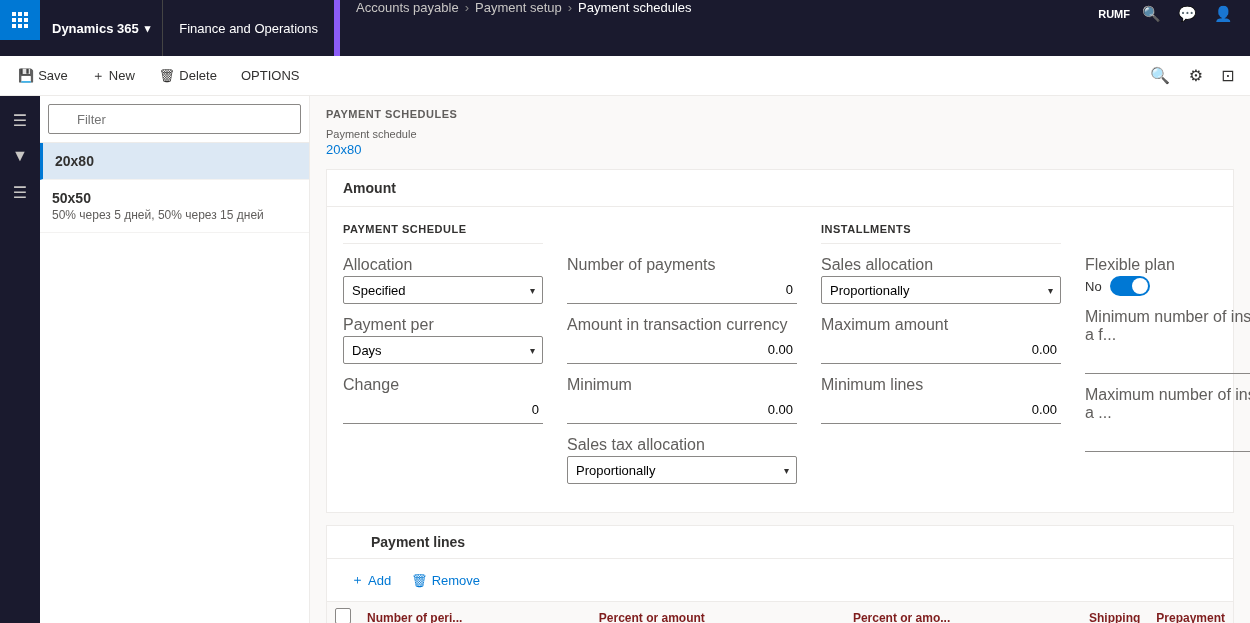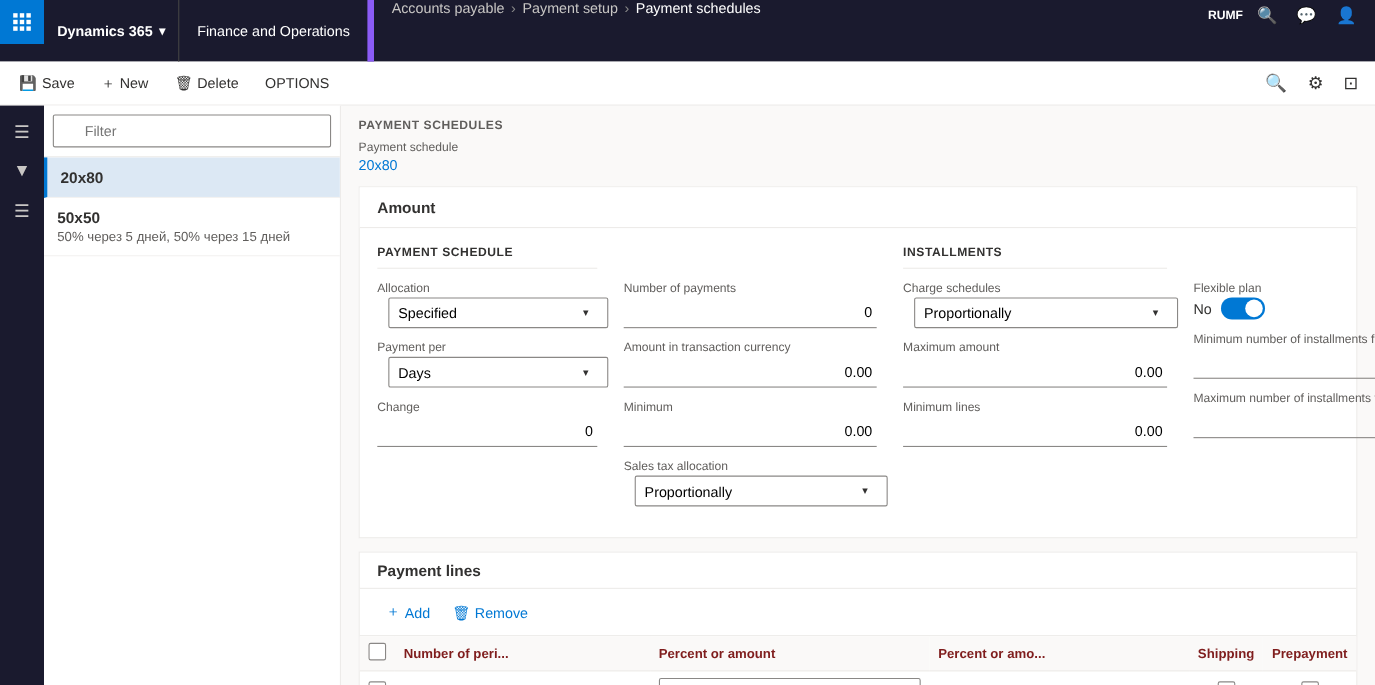--- a/index.html
+++ b/index.html
@@ -202,37 +202,36 @@
     .col-header {
       font-size: 11px;
       font-weight: 700;
       color: #323130;
       text-transform: uppercase;
       letter-spacing: 0.5px;
       margin-bottom: 12px;
       grid-column: span 1;
     }
     .form-field { margin-bottom: 12px; }
-    .form-label { font-size: 11px; color: #605e5c; margin-bottom: 2px; display: block; }
+    .form-label { font-size: 16px; color: #605e5c; margin-bottom: 2px; display: block; }
     .form-select-wrap {
       position: relative;
       width: 100%;
     }
     .form-select {
       height: 28px;
       border: 1px solid #8a8886;
       border-radius: 2px;
       padding: 0 28px 0 8px;
       font-size: 13px;
       width: 100%;
       background: white;
       outline: none;
       appearance: none;
       cursor: pointer;
-      margin-left: 10px;
     }
     .select-arrow {
       position: absolute;
       right: 8px;
       top: 50%;
       transform: translateY(-50%);
       pointer-events: none;
       color: #323130;
       font-size: 10px;
     }
@@ -510,21 +509,21 @@
                     <option>Equally</option>
                   </select>
                   <span class="select-arrow">▾</span>
                 </div>
               </div>
             </div>
 
             <div class="col-section">
               <div class="col-header">INSTALLMENTS</div>
               <div class="form-field">
-                <label class="form-label">Charge schedules</label>
+                <label class="form-label">Sales allocation</label>
                 <div class="form-select-wrap">
                   <select class="form-select">
                     <option>Proportionally</option>
                     <option>Specified</option>
                     <option>Equally</option>
                   </select>
                   <span class="select-arrow">▾</span>
                 </div>
               </div>
               <div class="form-field">
@@ -557,21 +556,21 @@
                 <input class="num-field" type="text" value="0" style="">
               </div>
             </div>
 
           </div>
         </div>
       </div>
 
       <div class="section-card">
         <div style="display:flex; align-items:center; padding: 8px 16px; border-bottom: 1px solid #edebe9;">
-          <span style="font-size:14px; font-weight:600;">Payment lines</span>
+          <span style="font-size:14px; font-weight:600;margin-left:28px;">Payment lines</span>
         </div>
         <div class="payment-lines-header">
           <button class="lines-btn">
             <span>＋</span>
             <span>Add</span>
           </button>
           <button class="lines-btn">
             <span>🗑</span>
             <span>Remove</span>
           </button>

